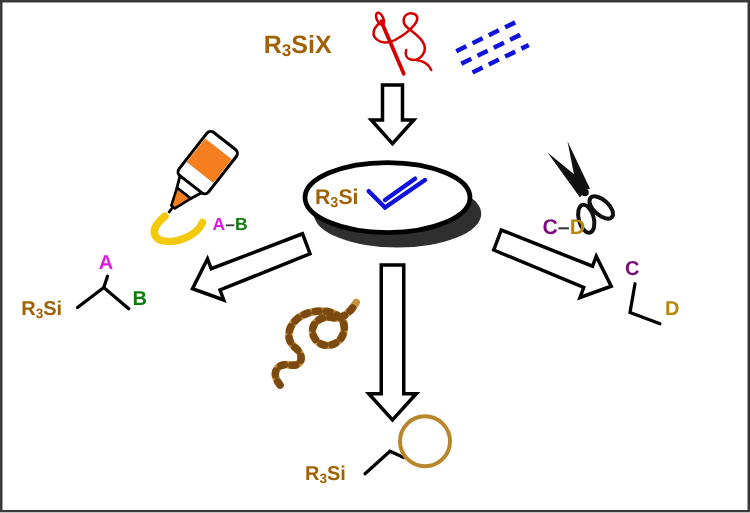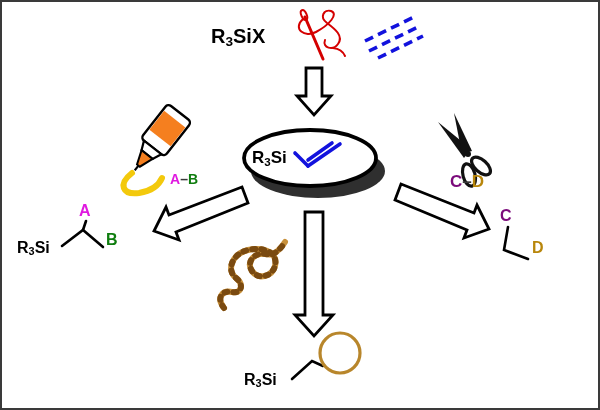--- a/index.html
+++ b/index.html
@@ -4,21 +4,21 @@
 <style>
   html,body{margin:0;padding:0;background:#e8e8e8;}
   .canvas{
     position:relative;width:600px;height:410px;background:#ffffff;
     border:2px solid #3a3a3a;box-sizing:border-box;overflow:hidden;
     font-family:"Liberation Sans","DejaVu Sans",sans-serif;
   }
   svg.layer{position:absolute;left:0;top:0;}
   .lbl{position:absolute;font-weight:bold;white-space:nowrap;line-height:1;}
   .lbl sub{font-size:68%;vertical-align:-0.22em;line-height:0;}
-  .c-red{color:#000000}
+  .c-red{color:#a16207}
   .c-magenta{color:#e019e0}
   .c-green{color:#0f7d0f}
   .c-purple{color:#7b0b7b}
   .c-gold{color:#b8860b}
   .c-dash{color:#3a3a3a}
 </style>
 </head>
 <body>
 
 <div class="canvas">
@@ -93,20 +93,20 @@
   <div class="lbl c-red" style="left:209px;top:24px;font-size:20px"><span>R</span><sub>3</sub><span>SiX</span></div>
 
   <div class="lbl c-red" style="left:250px;top:147px;font-size:17px"><span>R</span><sub>3</sub><span>Si</span></div>
 
   <div class="lbl" style="left:168px;top:170px;font-size:14px"><span class="c-magenta">A</span><span class="c-dash">–</span><span class="c-green">B</span></div>
 
   <div class="lbl c-red" style="left:15px;top:238px;font-size:16px"><span>R</span><sub>3</sub><span>Si</span></div>
   <div class="lbl c-magenta" style="left:77px;top:201px;font-size:16px">A</div>
   <div class="lbl c-green" style="left:104px;top:230px;font-size:16px">B</div>
 
-  <div class="lbl" style="left:448px;top:171px;font-size:17px"><span class="c-purple">C</span><span class="c-dash">–</span><span class="c-gold">D</span></div>
+  <div class="lbl" style="left:432px;top:171px;font-size:17px"><span class="c-purple">C</span><span class="c-dash">–</span><span class="c-gold">D</span></div>
 
   <div class="lbl c-purple" style="left:498px;top:206px;font-size:16px">C</div>
   <div class="lbl c-gold" style="left:530px;top:238px;font-size:16px">D</div>
 
   <div class="lbl c-red" style="left:242px;top:370px;font-size:16px"><span>R</span><sub>3</sub><span>Si</span></div>
 
 </div>
 
 </body></html>

